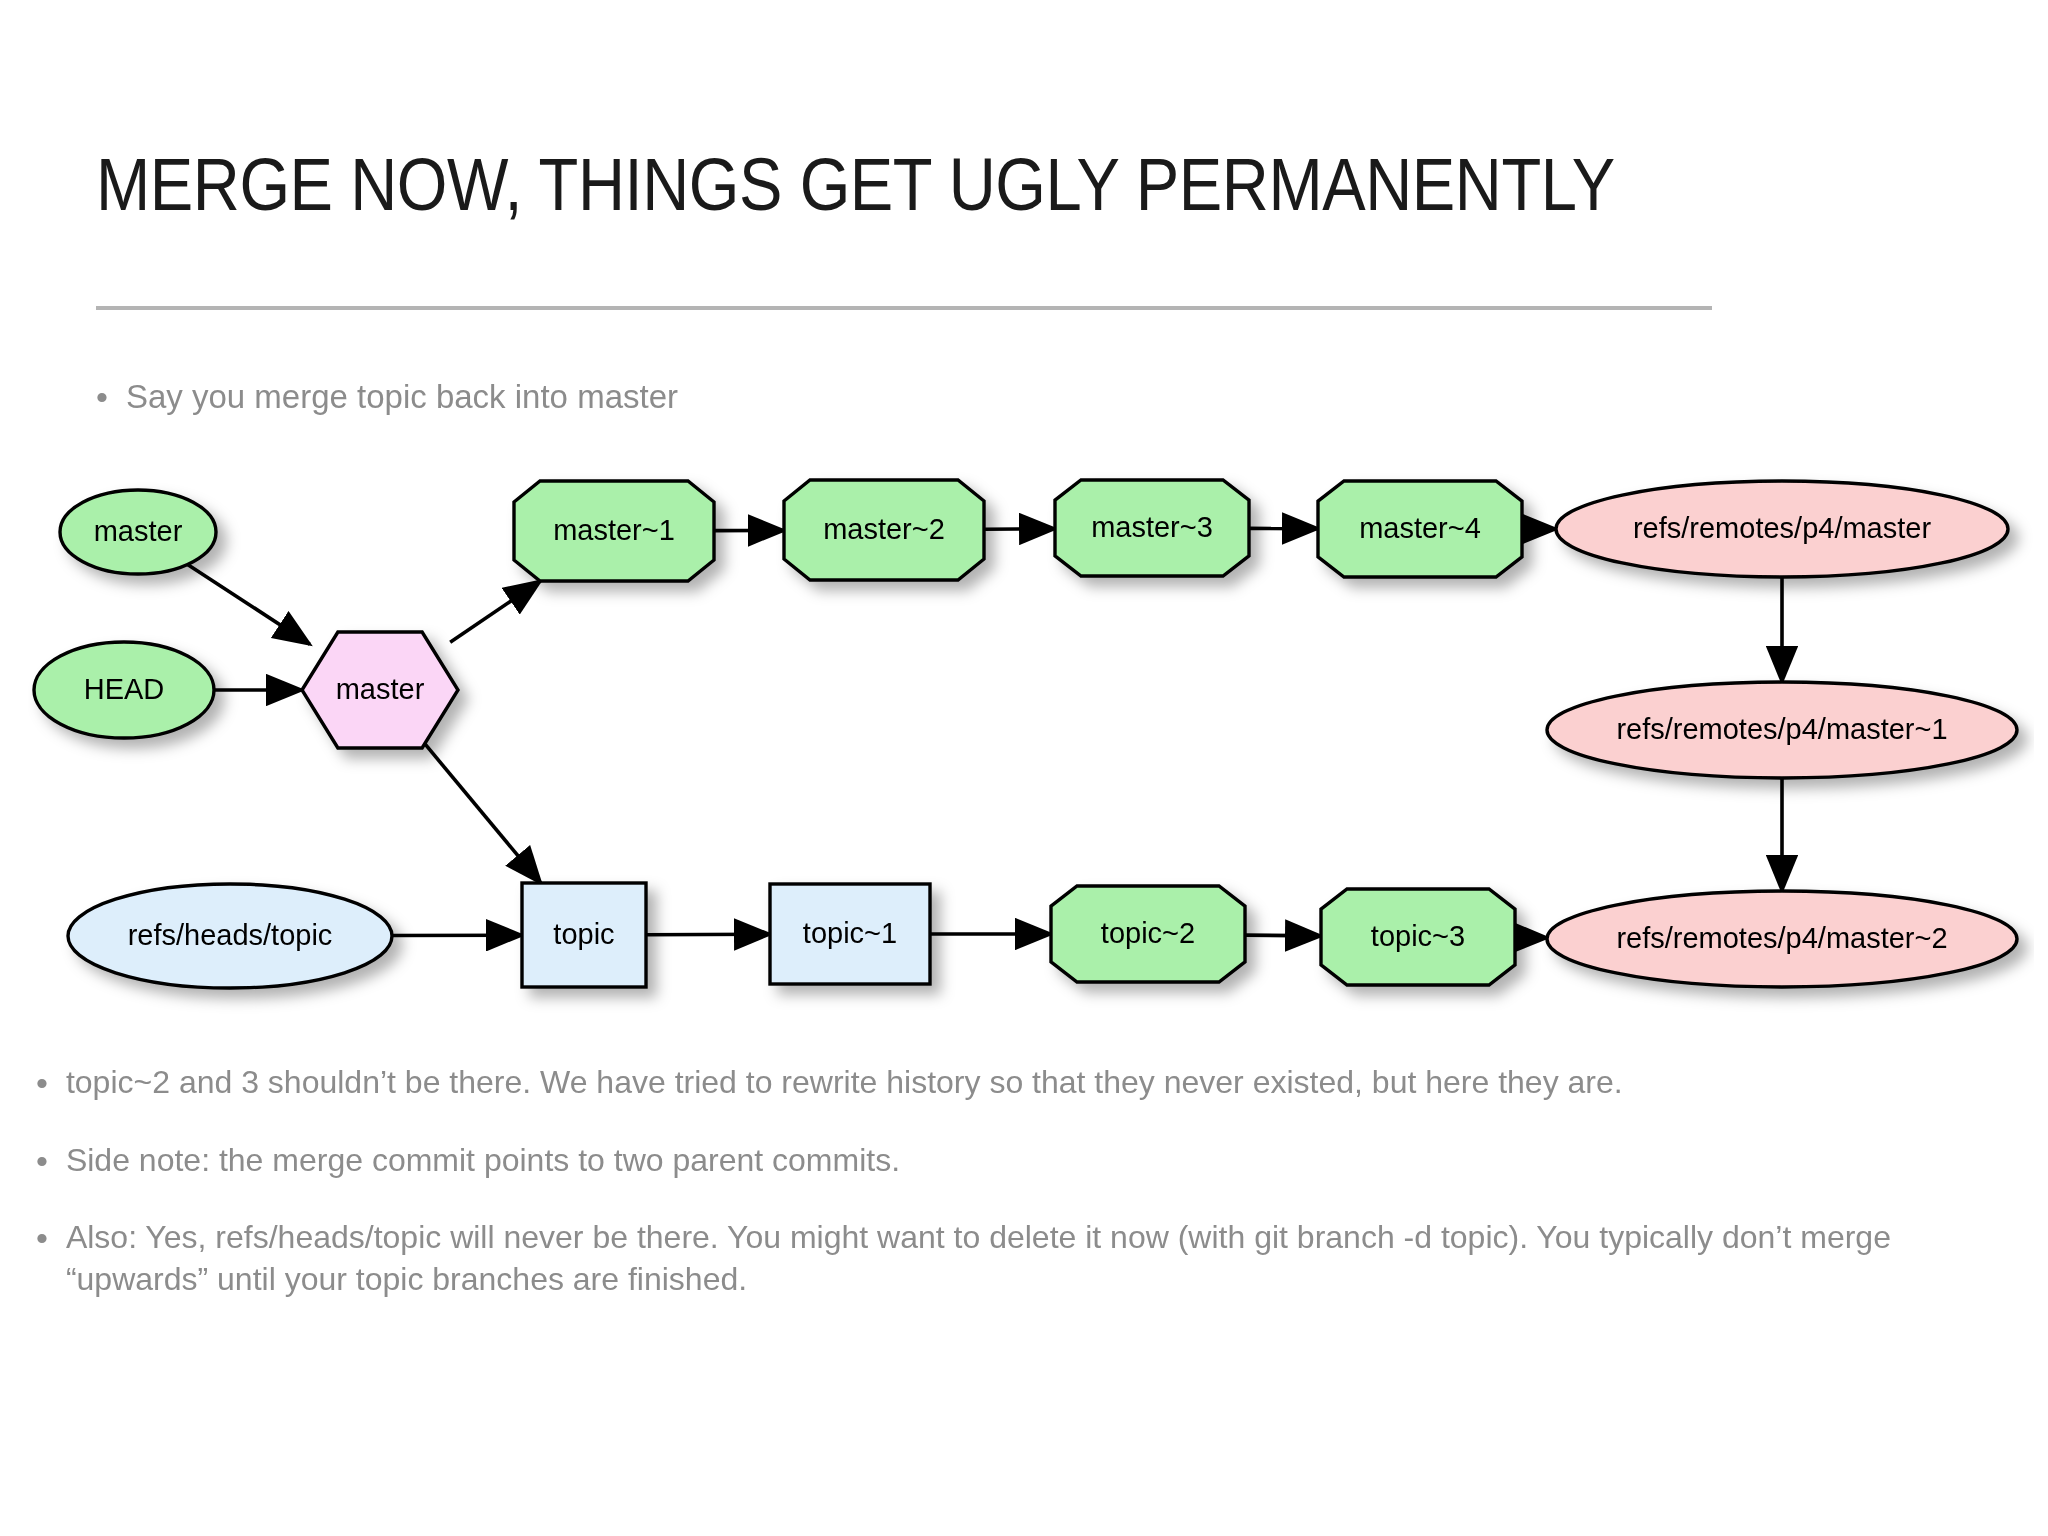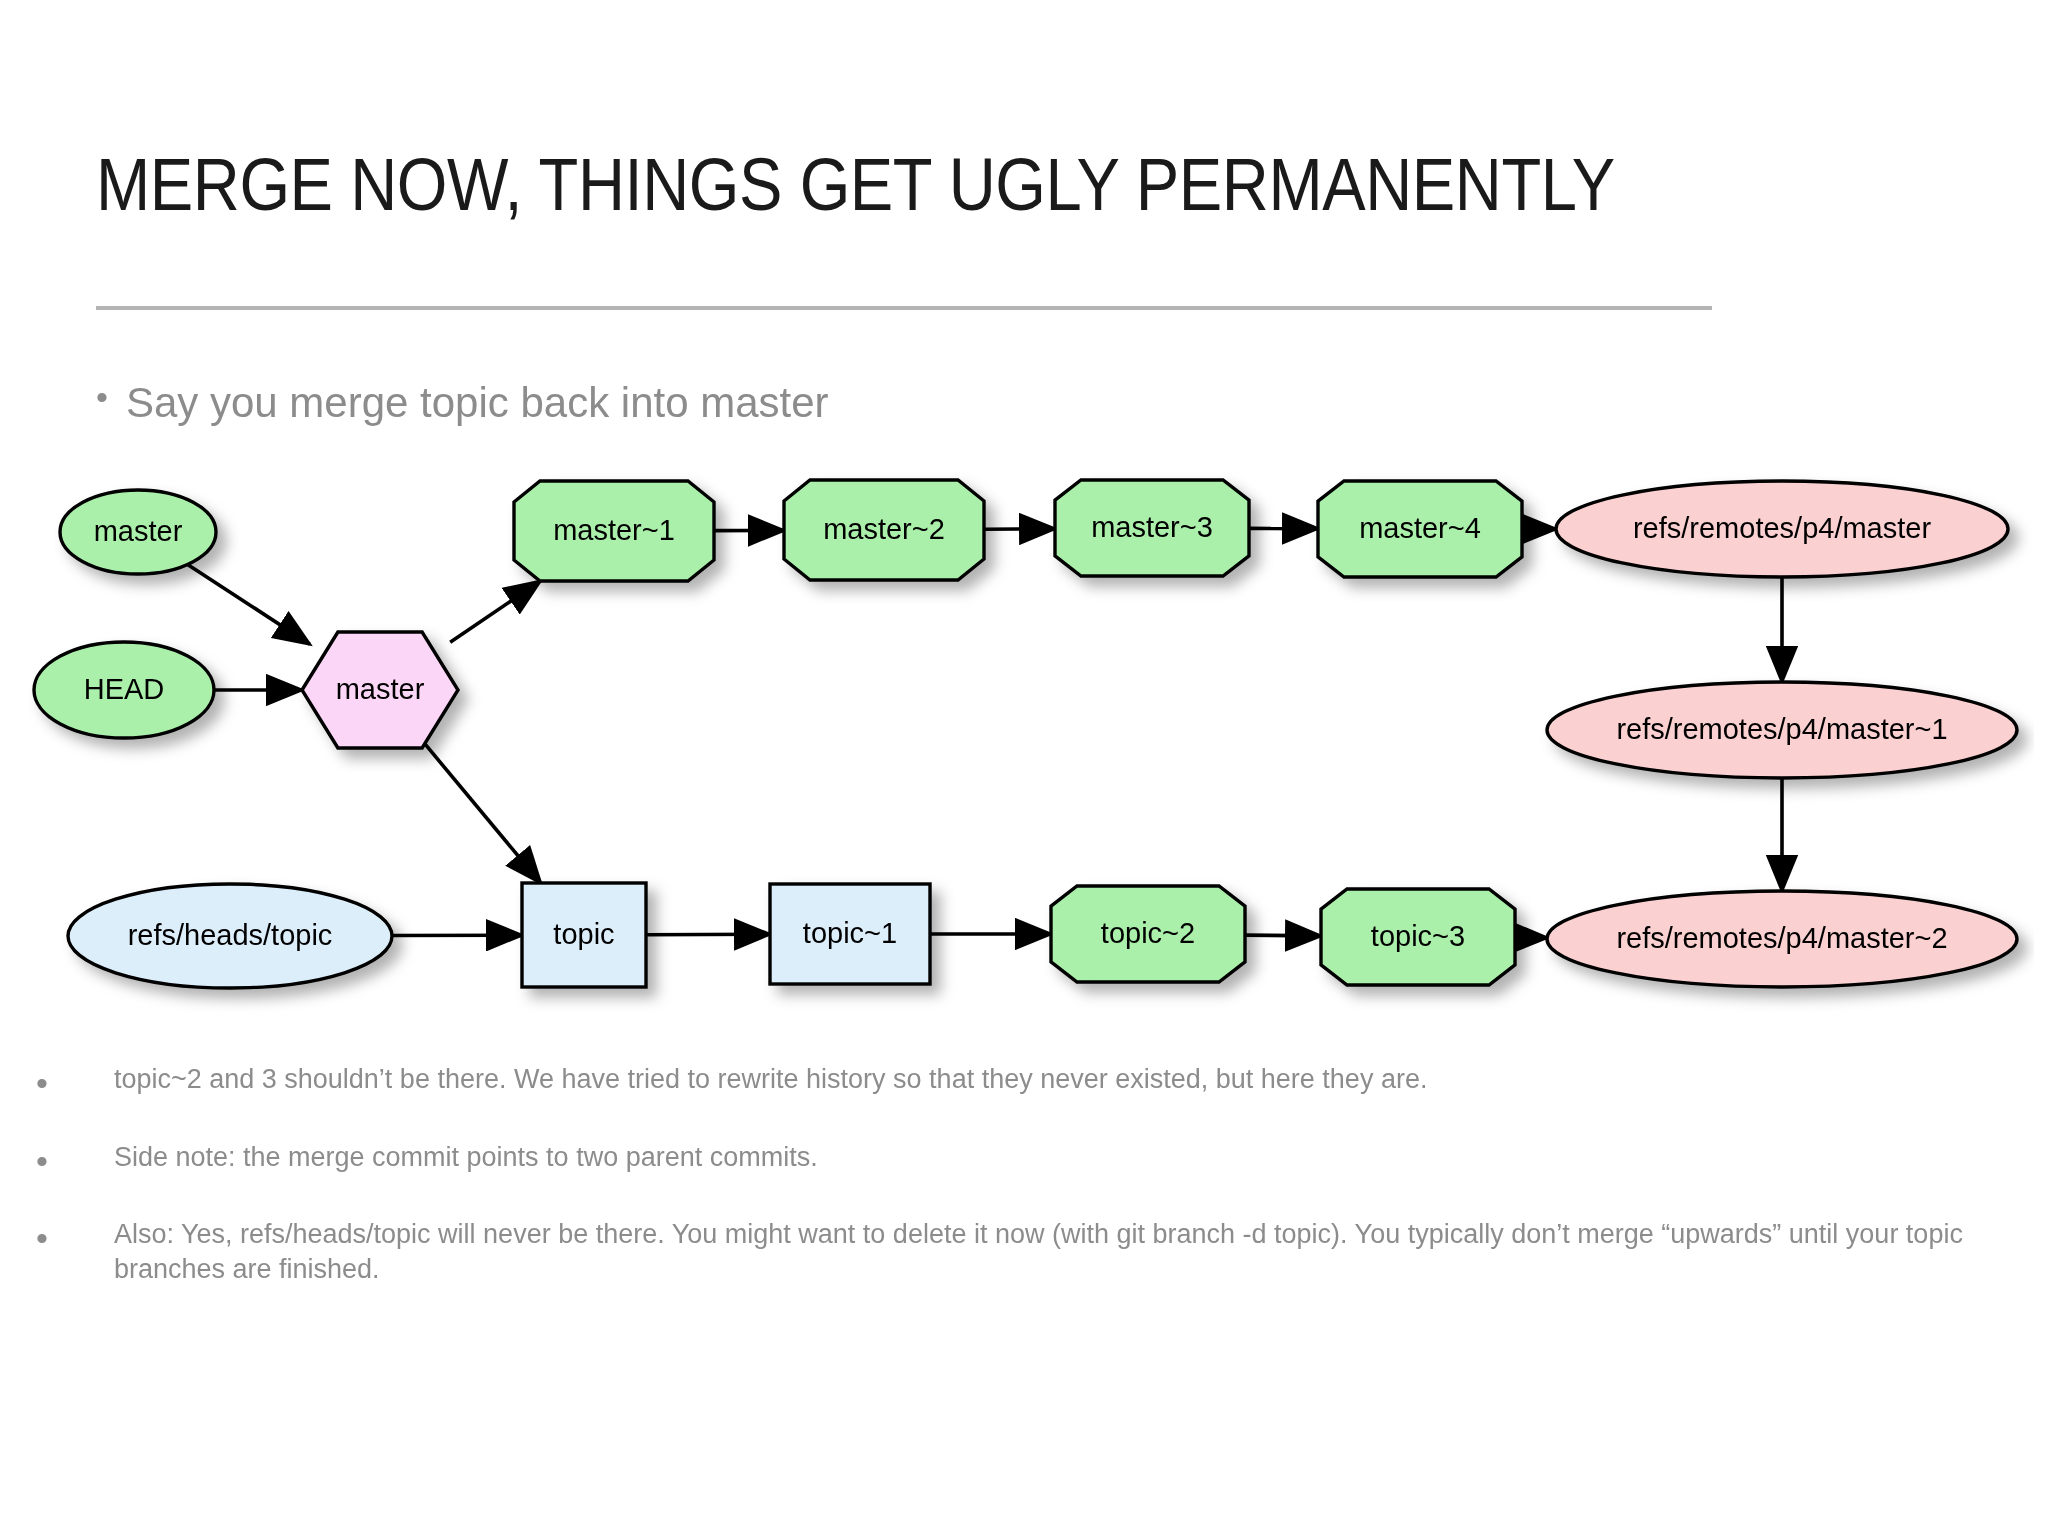--- a/index.html
+++ b/index.html
@@ -60,37 +60,36 @@
     line-height: 1.28;
     color: #8c8c8c;
     transform-origin: left top;
   }
 
   #bullet-top {
     left: 96px;
     top: 376px;
     width: 1800px;
   }
-  #bullet-top .bullet-text { font-size: 42px; }
+  #bullet-top .bullet-text { font-size: 33px; }
 
   #bullets-bottom {
     position: absolute;
     left: 36px;
     top: 1062px;
     width: 1970px;
   }
   #bullets-bottom .bullet-row {
     position: relative;
     left: 0;
     margin-bottom: 34px;
   }
   #bullets-bottom .bullet-text {
-    font-size: 27px;
+    font-size: 32px;
     line-height: 1.30;
-    margin-left: 48px;
   }
 
   
   #diagram {
     position: absolute;
     left: 28px;
     top: 462px;
     width: 2006px;
     height: 560px;
     text-decoration: underline;

